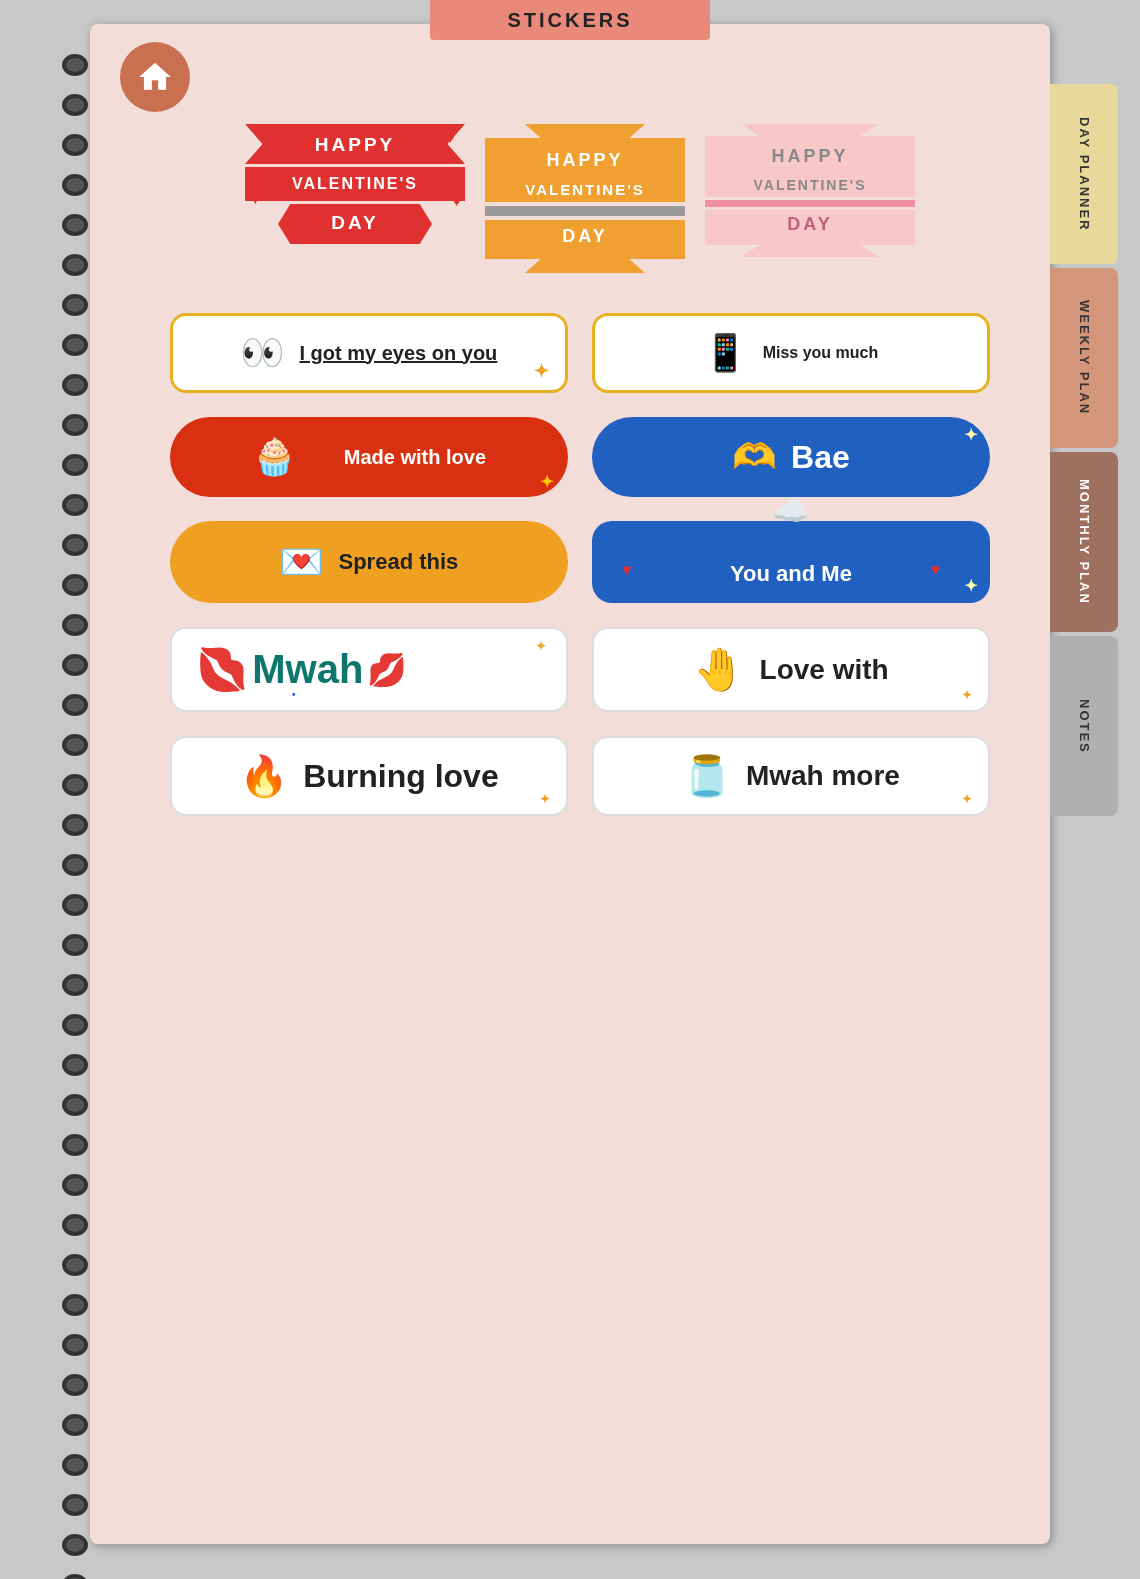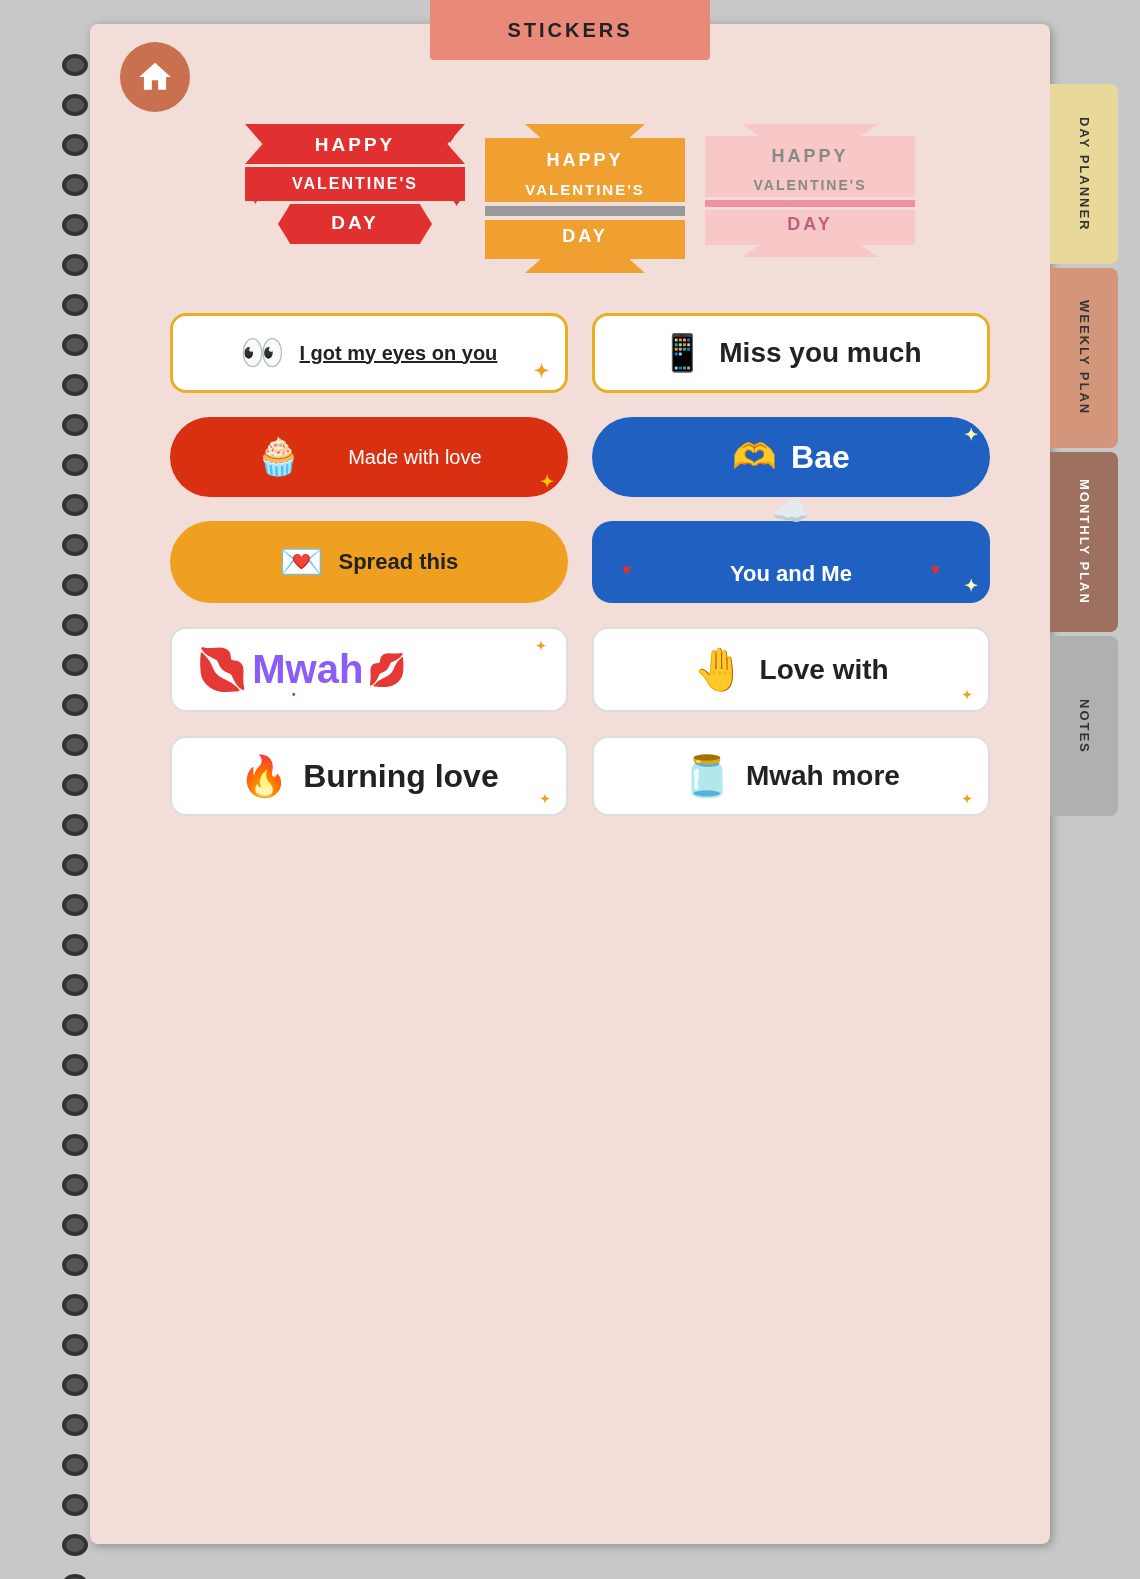--- a/index.html
+++ b/index.html
@@ -19,21 +19,21 @@
       flex-direction: column;
       align-items: center;
     }
     
     .top-tab {
       position: absolute;
       top: 0;
       left: 50%;
       transform: translateX(-50%);
       width: 280px;
-      height: 60px;
+      height: 40px;
       background: #e8897a;
       display: flex;
       align-items: center;
       justify-content: center;
       z-index: 10;
       border-radius: 0 0 4px 4px;
     }
     .top-tab span {
       font-size: 20px;
       font-weight: bold;
@@ -347,26 +347,26 @@
       <div class="sticker-grid">
 
         <div class="sticker yellow-outline">
           <span class="sticker-icon">👀</span>
           <span class="sticker-text" style="color:#222; font-size:20px; font-weight:900;text-decoration:underline;">I got my eyes on you</span>
           <span style="position:absolute; bottom:8px; right:16px; color:#f0a020; font-size:18px;">✦</span>
         </div>
 
         <div class="sticker yellow-outline">
           <span class="sticker-icon">📱</span>
-          <span class="sticker-text" style="color:#222; font-size:28px; font-weight:900;">Miss you much</span>
+          <span class="sticker-text" style="color:#222; font-size:16px; font-weight:900;">Miss you much</span>
         </div>
 
         <div class="sticker red-filled">
           <span class="sticker-icon">🧁</span>
-          <span class="sticker-text" style="color:white; font-size:20px; font-weight:400; text-align:center;margin-left:33px;">Made with love</span>
+          <span class="sticker-text" style="color:white; font-size:20px; font-weight:700; text-align:center;margin-left:33px;">Made with love</span>
           <span style="position:absolute; bottom:6px; right:14px; color:#ffcc00; font-size:16px;">✦</span>
         </div>
 
         <div class="sticker blue-filled">
           <span class="sticker-icon">🫶</span>
           <span class="sticker-text large" style="color:white; font-size:32px; font-weight:900;">Bae</span>
           <span style="position:absolute; top:8px; right:12px; color:#ffffaa; font-size:16px;">✦</span>
         </div>
 
         <div class="sticker yellow-filled">
@@ -377,21 +377,21 @@
         <div class="sticker blue-you" style="flex-direction:column; padding-top:40px; overflow:visible;">
           <span class="cloud-top">☁️</span>
           <span class="sticker-text" style="color:white; font-size:22px; font-weight:900;">You and Me</span>
           <span style="position:absolute; bottom:8px; right:12px; color:#ffffaa; font-size:16px;">✦</span>
           <span style="position:absolute; top:40px; left:30px; color:#e03030; font-size:16px;">♥</span>
           <span style="position:absolute; top:40px; right:50px; color:#e03030; font-size:16px;">♥</span>
         </div>
 
         <div class="sticker white-outline" style="justify-content:flex-start; gap:4px;">
           <span style="color:#e03030; font-size:42px; transform:scaleX(-1);">💋</span>
-          <span style="font-size:40px; font-weight:900; color:#8b5cf6;">Mwah</span>
+          <span style="font-size:40px; font-weight:900; color:#0f766e;">Mwah</span>
           <span style="color:#e03030; font-size:32px;">💋</span>
           <span style="position:absolute; top:10px; right:20px; color:#f0a020; font-size:12px;">✦</span>
           <span style="position:absolute; bottom:10px; left:120px; color:#3060e0; font-size:10px;">•</span>
         </div>
 
         <div class="sticker white-outline">
           <span class="sticker-icon" style="font-size:42px;">🤚</span>
           <span style="font-size:28px; font-weight:900; color:#222;">Love with</span>
           <span style="position:absolute; bottom:8px; right:16px; color:#f0a020; font-size:12px;">✦</span>
         </div>

